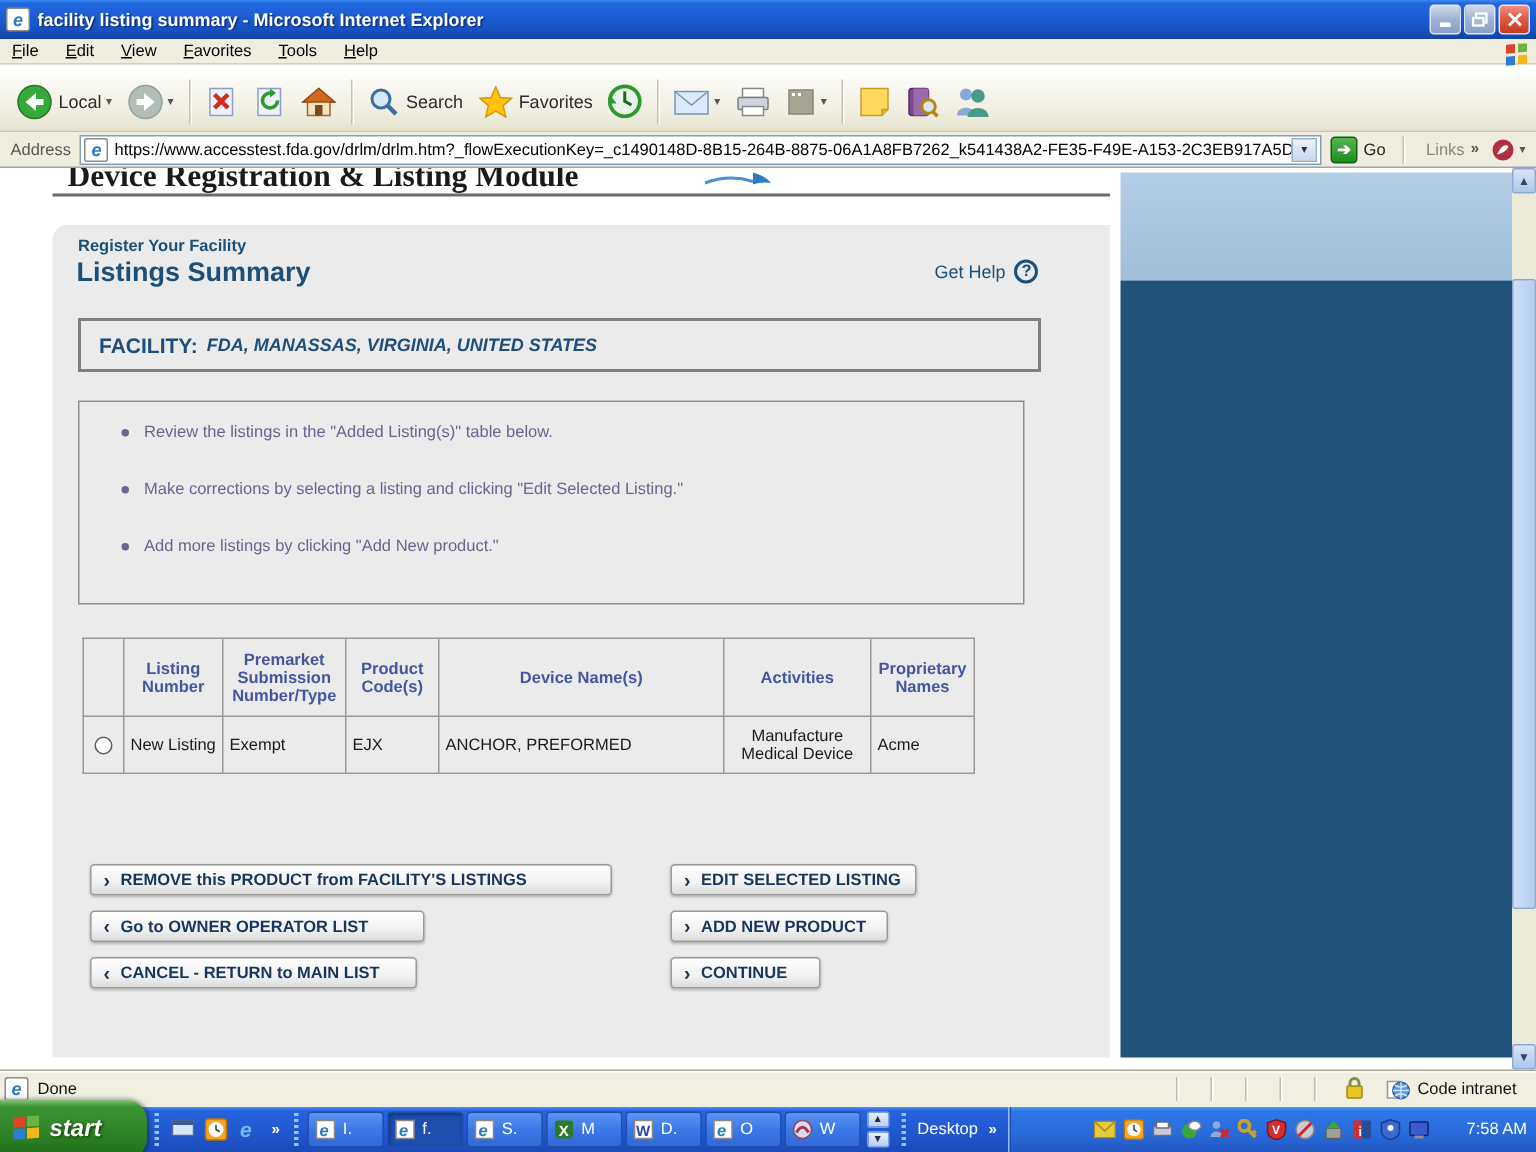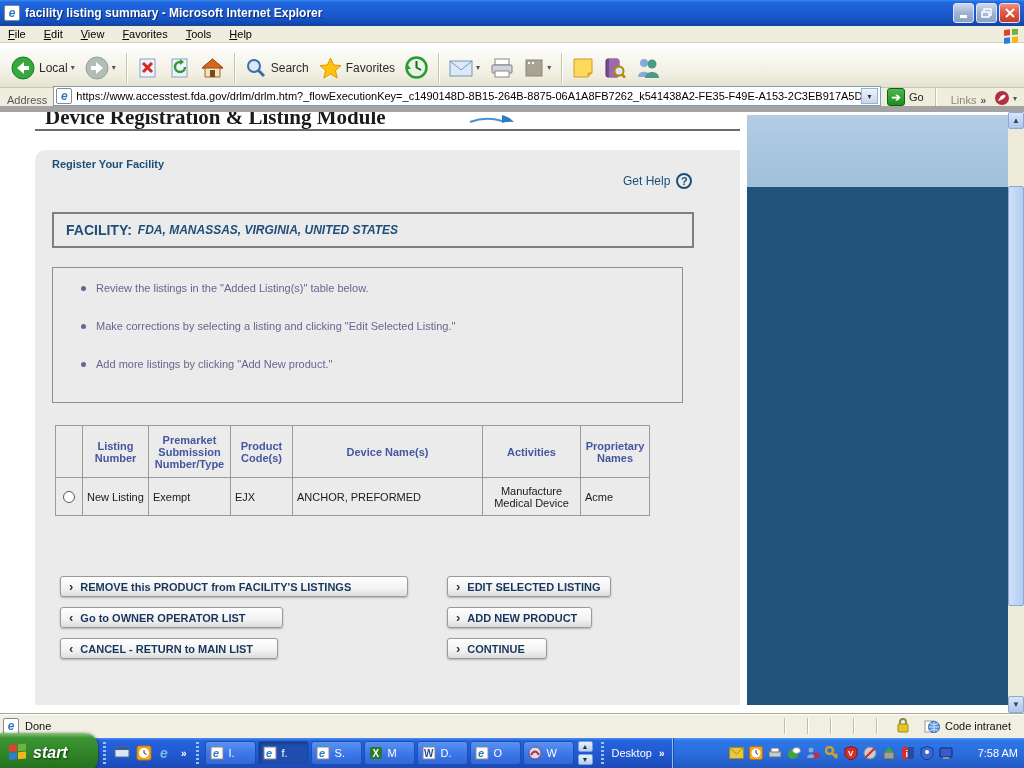--- a/index.html
+++ b/index.html
@@ -32,21 +32,21 @@
   .toolbar { position:absolute; top:48px; left:0; width:1024px; height:40px;
     background:linear-gradient(180deg,#fdfdfb 0%,#f0eee0 70%,#e4e1cf 100%);
     border-bottom:1px solid #c9c5ae; display:flex; align-items:center; padding-left:6px; }
   .tbtn { display:flex; align-items:center; padding:3px 5px; border-radius:3px; color:#333; }
   .tbtn span.lbl { margin-left:4px; font-size:12px; color:#2b2b2b; }
   .tsep { width:1px; height:30px; background:#c7c3ad; margin:0 5px; box-shadow:1px 0 0 #fff; }
   .ddarrow { font-size:8px; color:#555; margin-left:3px; }
 
   
   .addressbar { position:absolute; top:88px; left:0; width:1024px; height:24px; background:#efedde;
-    border-bottom:6px solid #a3a3a3; display:flex; align-items:flex-end; padding:0 3px; }
+    border-bottom:1px solid #a3a3a3; display:flex; align-items:center; padding:0 3px; }
   .addr-label { color:#555; margin:0 6px 0 4px; font-size:11px; }
   .addr-field { flex:1; height:20px; background:#fff; border:1px solid #7f9db9; display:flex;
     align-items:center; padding:0 2px; overflow:hidden; }
   .addr-url { flex:1; white-space:nowrap; overflow:hidden; font-size:11px; color:#000; margin-left:4px; }
   .addr-drop { width:17px; height:16px; background:linear-gradient(180deg,#eef3fc,#c8d6ef);
     border:1px solid #9ab0d0; display:flex; align-items:center; justify-content:center; font-size:8px; color:#333; }
   .go-btn { display:flex; align-items:center; margin:0 6px; }
   .go-icon { width:18px; height:18px; border-radius:3px; background:linear-gradient(180deg,#53b552,#1f8a1f);
     color:#fff; font-weight:bold; display:flex; align-items:center; justify-content:center; border:1px solid #12610f; }
   .go-lbl { margin-left:4px; font-size:11px; color:#222; }
@@ -328,20 +328,21 @@
     </span>
     <div class="header-rule"></div>
 
     <div class="blue-band">
       <div class="band-light"></div>
       <div class="band-dark"></div>
     </div>
 
     <div class="gray-panel">
       <div class="breadcrumb">Register Your Facility</div>
+      <div class="page-title">Listings Summary</div>
       <div class="gethelp">
         <span class="txt">Get Help</span>
         <span class="qmark">?</span>
       </div>
 
       <div class="facility-box">
         <span class="flabel">FACILITY:</span>
         <span class="fvalue">FDA, MANASSAS, VIRGINIA, UNITED STATES</span>
       </div>
 

